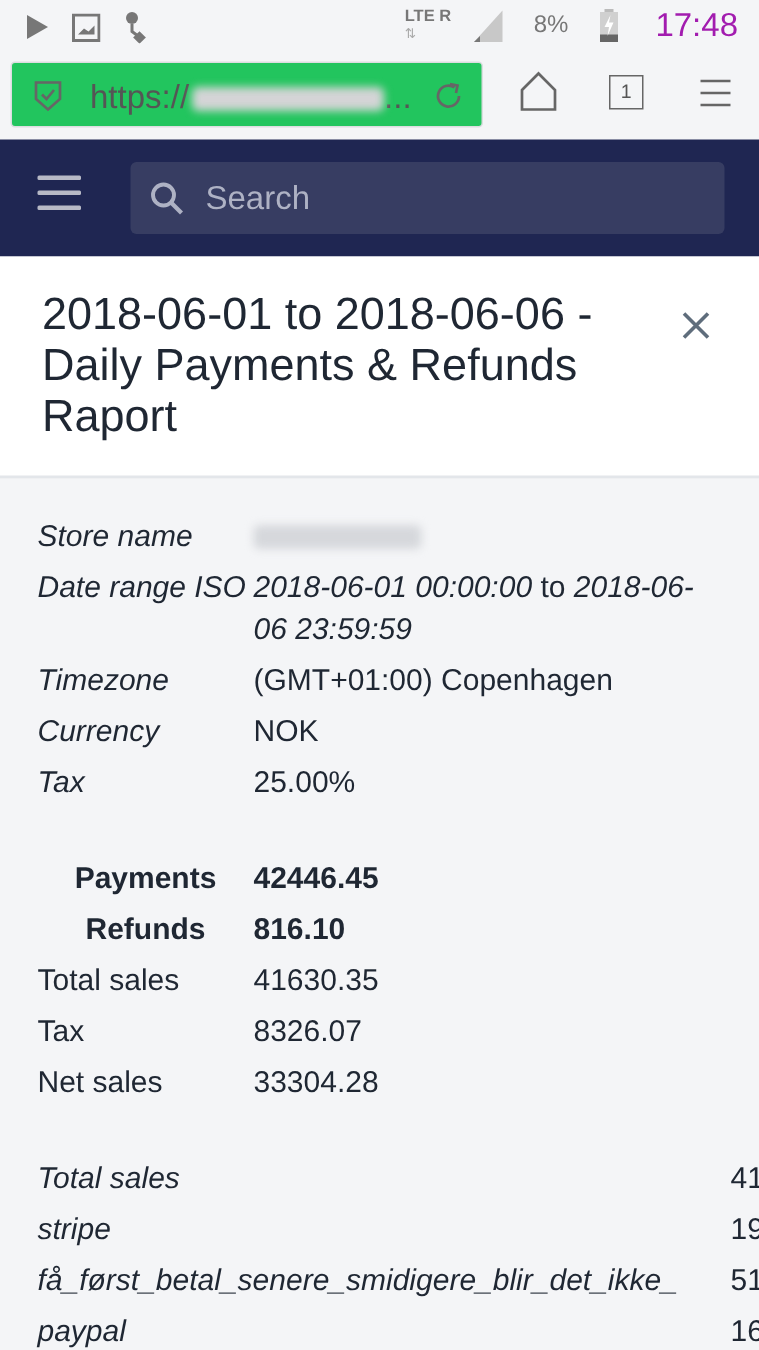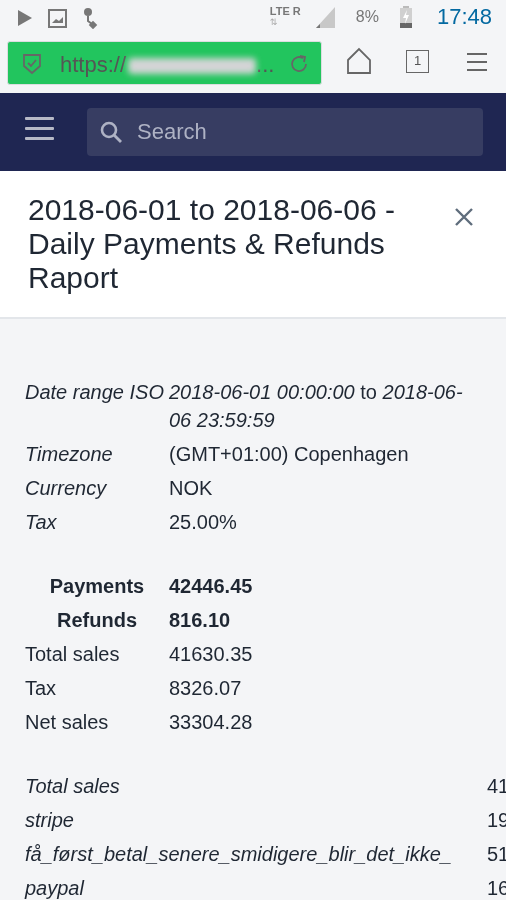--- a/index.html
+++ b/index.html
@@ -12,21 +12,21 @@
     
     .statusbar {
       position: absolute; top: 0; left: 0; width: 506px; height: 36px;
       background: #f4f5f7; color: #6f6f6f;
     }
     .sb-left { position: absolute; left: 17px; top: 7px; display: flex; gap: 15px; align-items: center; }
     .sb-right { position: absolute; right: 14px; top: 4px; display: flex; align-items: center; gap: 20px; }
     .sb-lte { font-size: 11px; font-weight: bold; line-height: 11px; color: #777; text-align: left; width: 36px; }
     .sb-lte small { display: block; font-size: 9px; color: #aaa; font-weight: normal; }
     .sb-batt-pct { font-size: 16px; color: #777; }
-    .sb-time { font-size: 22px; color: #0369a1; margin-left: 4px; }
+    .sb-time { font-size: 22px; color: #a21caf; margin-left: 4px; }
 
     
     .browserbar { position: absolute; top: 36px; left: 0; width: 506px; height: 57px; background: #f4f5f7; }
     .urlbox {
       position: absolute; left: 7px; top: 5px; width: 315px; height: 44px;
       border: 1px solid #dcdde0; border-radius: 3px; background: #22c55e;
     }
     .url-shield { position: absolute; left: 13px; top: 11px; }
     .url-text { position: absolute; left: 52px; top: 10px; font-size: 22px; color: #555; white-space: nowrap; }
     .url-blur { display: inline-block; width: 128px; height: 16px; background: #d4d4d6; filter: blur(3px); vertical-align: middle; margin-left: 2px; border-radius: 4px; }
@@ -147,20 +147,24 @@
 
 <div class="title-panel">
   <div class="title">2018-06-01 to 2018-06-06 - Daily Payments &amp; Refunds Raport</div>
   <svg class="close-btn" width="24" height="24" viewBox="0 0 24 24">
       <path d="M4 4 L20 20 M20 4 L4 20" stroke="#5f6d7c" stroke-width="2.4"></path>
     </svg>
 </div>
 
 <div class="content">
 
+  <div class="row" style="top:24px">
+    <span class="lbl it">Store name</span>
+    <span class="val"><span class="blurred"></span></span>
+  </div>
   <div class="row" style="top:58px">
     <span class="lbl it wrap" style="width:144px">Date range ISO</span>
     <span class="val wrap"><span class="it">2018-06-01 00:00:00</span><span> to </span><span class="it">2018-06-06 23:59:59</span></span>
   </div>
   <div class="row" style="top:120px">
     <span class="lbl it">Timezone</span>
     <span class="val">(GMT+01:00) Copenhagen</span>
   </div>
   <div class="row" style="top:154px">
     <span class="lbl it">Currency</span>

